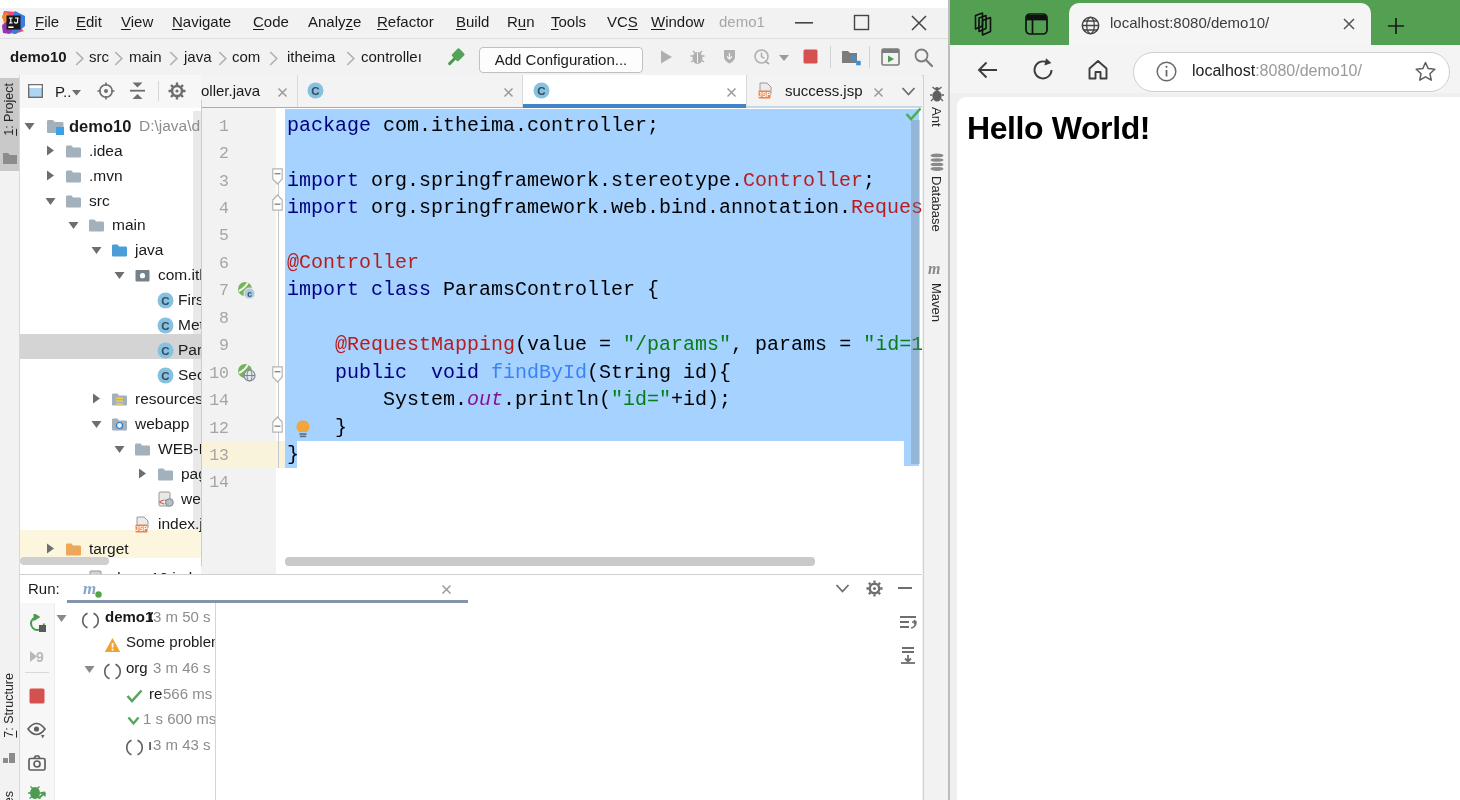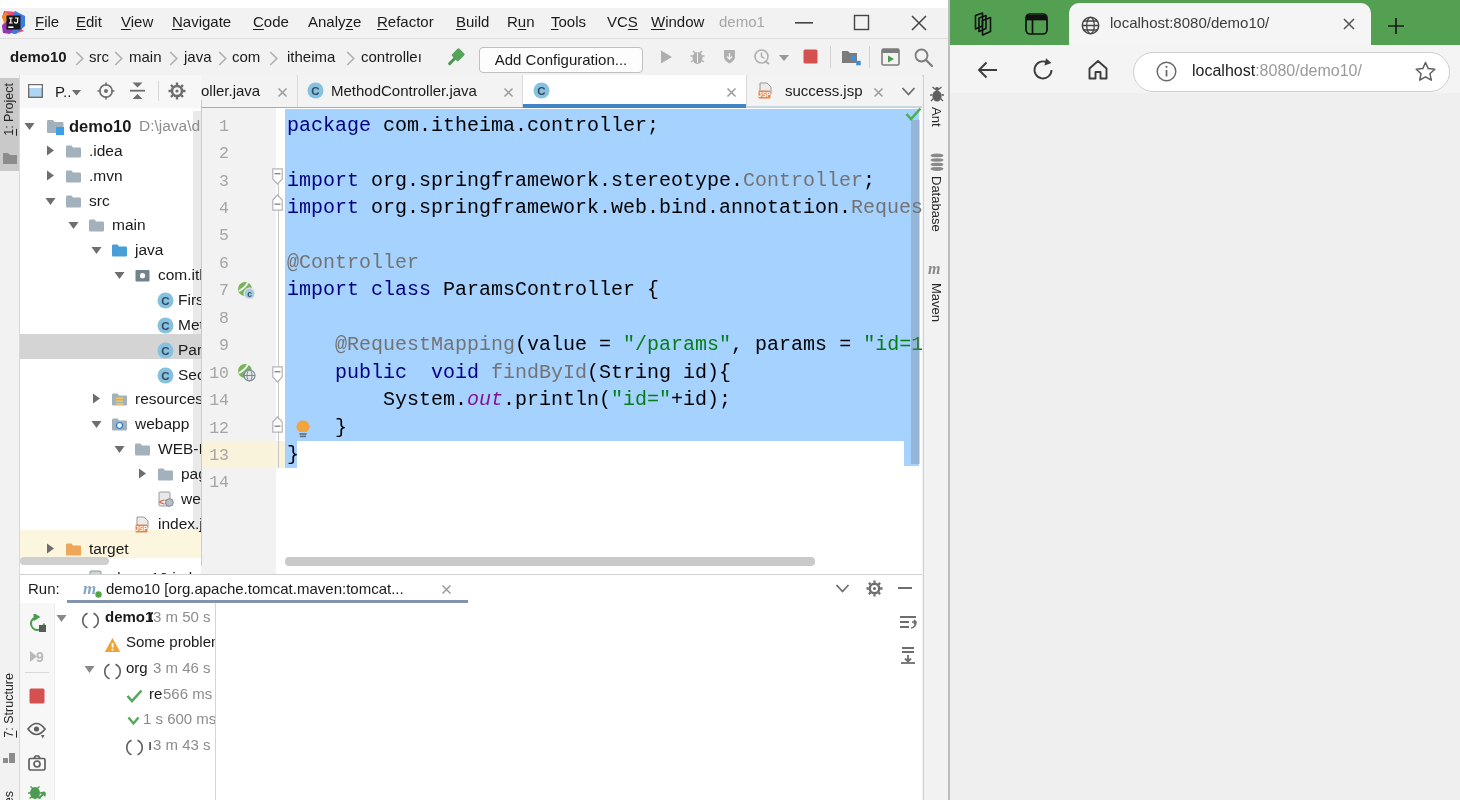--- a/index.html
+++ b/index.html
@@ -25,24 +25,24 @@
 .trow .lbl{position:absolute;top:3px;}
 .gray{color:#8c8c8c;}
 
 #tabstrip{position:absolute;left:201px;top:67px;width:721px;height:33px;background:#f3f3f3;}
 .etab{position:absolute;top:0;height:33px;font-size:15px;color:#1a1a1a;}
 #editor{position:absolute;left:201px;top:100px;width:721px;height:466px;background:#fff;overflow:hidden;}
 #gutter{position:absolute;left:0;top:0;width:75px;height:466px;background:#f2f2f2;}
 .lnum{position:absolute;left:0;width:28px;text-align:right;font-family:"Liberation Mono",monospace;font-size:16.5px;color:#a5a5a5;}
 .cline{position:absolute;left:86px;font-family:"Liberation Mono",monospace;font-size:20px;white-space:pre;color:#000;}
 .kw{color:#000080;}
-.ann{color:#737373;}
+.ann{color:#b91c1c;}
 .str{color:#067d17;}
 .fld{color:#871094;font-style:italic;}
-.mth{color:#737373;margin-top:32px;}
+.mth{color:#3b82f6;margin-top:32px;}
 
 #runpanel{position:absolute;left:20px;top:566px;width:902px;height:234px;background:#fff;border-top:1px solid #d0d0d0;}
 
 #rstripe{position:absolute;left:923px;top:67px;width:25px;height:733px;background:#f2f2f2;border-left:1px solid #d0d0d0;}
 .vtextr{writing-mode:vertical-rl;font-size:13px;color:#262626;white-space:nowrap;}
 
 #seam{position:absolute;left:948px;top:0;width:2px;height:800px;background:#bdbdbd;}
 
 #browser{position:absolute;left:950px;top:0;width:510px;height:800px;background:#ececec;}
 #btabbar{position:absolute;left:0;top:0;width:510px;height:45px;background:#54a053;}
@@ -379,21 +379,20 @@
     <div class="abs" style="left:545px;top:31px;width:176px;height:2px;background:#c8d7e4"></div>
     <span class="etab abs" style="left:0px;top:7px">oller.java</span>
     <svg class="abs" style="left:76px;top:12px" width="11" height="11" viewBox="0 0 11 11">
           <path d="M1.5 1.5 L9.5 9.5 M9.5 1.5 L1.5 9.5" stroke="#9a9a9a" stroke-width="1.5"></path>
         </svg>
     <div class="abs" style="left:96px;top:0;width:1px;height:32px;background:#d9d9d9"></div>
     <svg class="abs" style="left:106px;top:7px" width="17" height="17" viewBox="0 0 17 17">
           <circle cx="8.5" cy="8.5" r="8" fill="#87c1e0"></circle>
           <text x="8.5" y="12.7" font-size="11.5" font-weight="bold" text-anchor="middle" fill="#34495c" font-family="Liberation Sans">C</text>
         </svg>
-    <span class="etab abs" style="left:130px;top:7px">MethodController.java</span>
     <svg class="abs" style="left:302px;top:12px" width="11" height="11" viewBox="0 0 11 11">
           <path d="M1.5 1.5 L9.5 9.5 M9.5 1.5 L1.5 9.5" stroke="#9a9a9a" stroke-width="1.5"></path>
         </svg>
     <div class="abs" style="left:321px;top:0;width:1px;height:32px;background:#d9d9d9"></div>
     <div class="abs" style="left:322px;top:0;width:223px;height:33px;background:#fff"></div>
     <div class="abs" style="left:322px;top:29px;width:223px;height:4px;background:#4184c8"></div>
     <svg class="abs" style="left:332px;top:7px" width="17" height="17" viewBox="0 0 17 17">
           <circle cx="8.5" cy="8.5" r="8" fill="#87c1e0"></circle>
           <text x="8.5" y="12.7" font-size="11.5" font-weight="bold" text-anchor="middle" fill="#34495c" font-family="Liberation Sans">C</text>
         </svg>
@@ -487,21 +486,20 @@
         </div>
     <div class="abs" style="left:710px;top:12px;width:9px;height:344px;background:rgba(110,122,135,0.32)"></div>
     <div class="abs" style="left:84px;top:449px;width:530px;height:9px;background:#c9c9c9;border-radius:4px"></div>
   </div>
   <div id="runpanel">
     <span class="abs" style="left:8px;top:5px;font-size:15px;color:#1a1a1a">Run:</span>
     <svg class="abs" style="left:63px;top:4px" width="20" height="19" viewBox="0 0 20 19">
       <text x="0" y="15" font-size="17" font-weight="bold" font-style="italic" fill="#87a7c5" font-family="Liberation Serif">m</text>
       <circle cx="15.5" cy="15.5" r="3.2" fill="#51a545"></circle>
     </svg>
-    <span class="abs" style="left:86px;top:5px;font-size:15px;color:#1a1a1a">demo10 [org.apache.tomcat.maven:tomcat...</span>
     <svg class="abs" style="left:421px;top:9px" width="11" height="11" viewBox="0 0 11 11">
           <path d="M1.5 1.5 L9.5 9.5 M9.5 1.5 L1.5 9.5" stroke="#9a9a9a" stroke-width="1.5"></path>
         </svg>
     <svg class="abs" style="left:815px;top:9px" width="15" height="9" viewBox="0 0 15 9">
           <path d="M1.5 1 L7.5 7.5 L13.5 1" stroke="#6e6e6e" stroke-width="1.8" fill="none"></path>
         </svg>
     <svg class="abs" style="left:846px;top:5px" width="17" height="17" viewBox="0 0 18 18">
       <circle cx="9" cy="9" r="5" fill="none" stroke="#6e6e6e" stroke-width="2.6"></circle>
       <circle cx="9" cy="9" r="1.6" fill="#6e6e6e"></circle>
       <g stroke="#6e6e6e" stroke-width="2.4">
@@ -667,14 +665,17 @@
         <path d="M10.5 9 V15.5" stroke="#6a6a6a" stroke-width="1.8"></path>
         <circle cx="10.5" cy="5.8" r="1.1" fill="#6a6a6a"></circle>
       </svg>
       <span class="abs" style="left:58px;top:9px;font-size:16px;color:#202020">localhost<span style="color:#9a9a9a">:8080/demo10/</span></span>
       <svg class="abs" style="left:281px;top:8px" width="21" height="21" viewBox="0 0 21 21">
         <path d="M10.5 1.5 L13.2 7.6 L19.8 8.3 L14.9 12.7 L16.3 19.2 L10.5 15.8 L4.7 19.2 L6.1 12.7 L1.2 8.3 L7.8 7.6 Z" fill="none" stroke="#5f5f5f" stroke-width="1.5" stroke-linejoin="round"></path>
       </svg>
     </div>
   </div>
   <div class="abs" style="left:0;top:93px;width:510px;height:707px;background:#efefef"></div>
+  <div id="bcontent">
+        <h1 id="hello">Hello World!</h1>
+      </div>
 </div>
 </div>
 
 </body></html>

